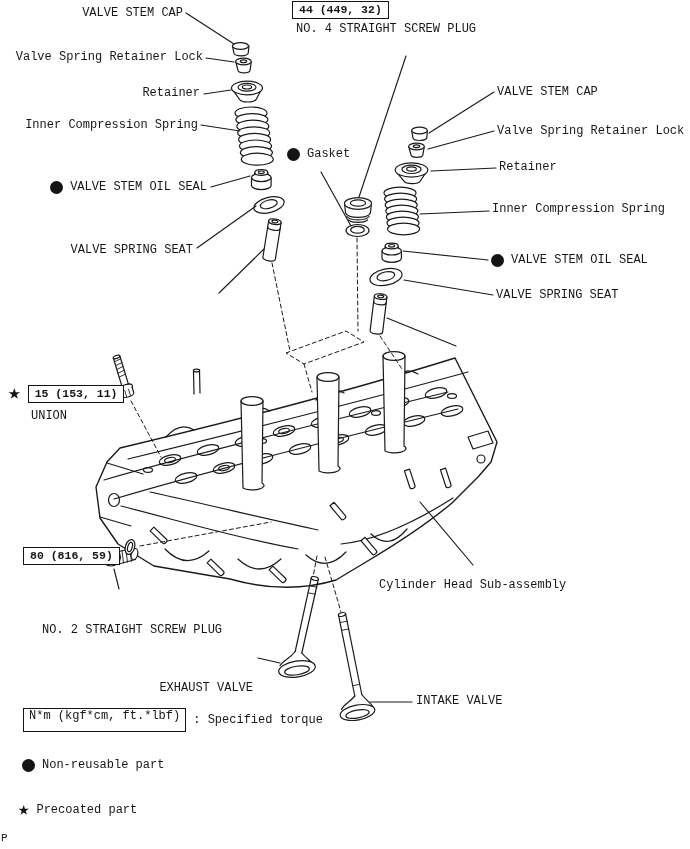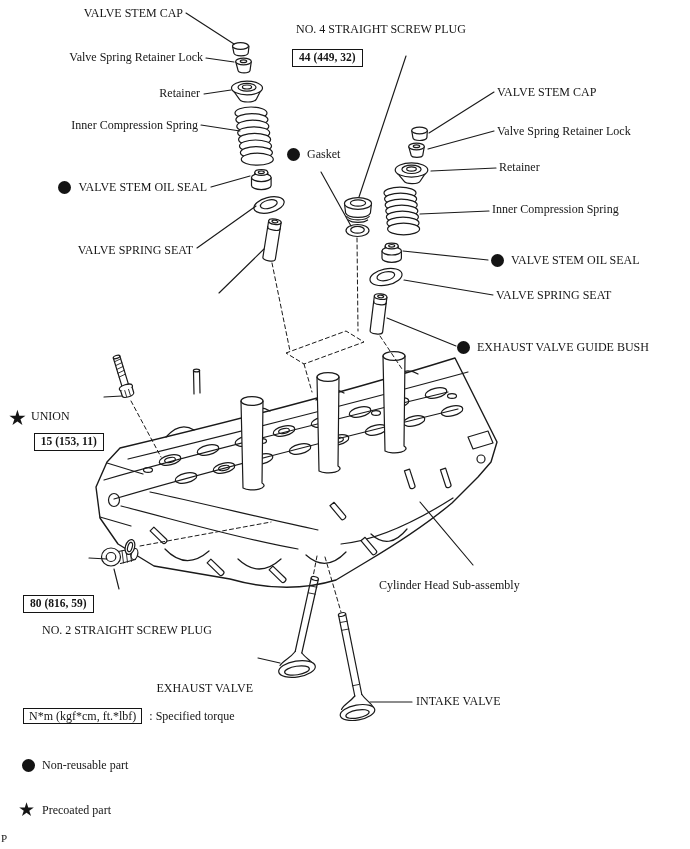--- a/index.html
+++ b/index.html
@@ -1,26 +1,26 @@
 <!DOCTYPE html>
 <html><head>
 <meta charset="utf-8">
 <style>
   html,body{margin:0;padding:0;background:#fff;}
   .stage{position:relative;width:690px;height:849px;background:#fff;overflow:hidden;
-         font-family:Liberation Serif, serif;color:#161616;}
+         font-family:Liberation Mono, monospace;color:#161616;}
   .stage svg{position:absolute;left:0;top:0;}
   .lbl{position:absolute;font-size:12px;line-height:13px;white-space:nowrap;
        display:flex;align-items:center;gap:7px;}
   .dot{width:13px;height:13px;border-radius:50%;background:#141414;flex:0 0 auto;}
   .star{font-size:21px;line-height:16px;color:#141414;}
   .star.sm{font-size:19px;}
   .torque-box{border:1.6px solid #141414;background:#fff;padding:1px 6px 2px 6px;
-              font-weight:700;font-size:11.5px;line-height:13px;margin-top:48px;}
-  .legend-box{border:1.1px solid #141414;background:#fff;padding:1px 5px 0 5px;
+              font-weight:700;font-size:11.5px;line-height:13px;}
+  .legend-box{border:1.1px solid #141414;background:#fff;padding:1px 5px 8px 5px;
               font-weight:400;font-size:12px;line-height:13px;}
   .mark-p{position:absolute;font-size:11px;}
 </style>
 </head>
 <body>
 
 <div class="stage">
 
 <svg width="690" height="849" viewBox="0 0 690 849">
   <g stroke="#1a1a1a" stroke-width="1.2" fill="none" stroke-linejoin="round" stroke-linecap="round">
@@ -318,24 +318,20 @@
 <div class="lbl" style="left:492px;top:203px">
       <span>Inner Compression Spring</span>
     </div>
 <div class="lbl" style="left:491px;top:254px">
       <span class="dot"></span>
       <span>VALVE STEM OIL SEAL</span>
     </div>
 <div class="lbl" style="left:496px;top:289px">
       <span>VALVE SPRING SEAT</span>
     </div>
-<div class="lbl" style="left:457px;top:341px">
-      <span class="dot"></span>
-      <span>EXHAUST VALVE GUIDE BUSH</span>
-    </div>
 
 <div class="lbl" style="left:8px;top:385px">
       <span class="star">★</span>
       <span class="torque-box">15 (153, 11)</span>
     </div>
 <div class="lbl" style="left:31px;top:410px">
       <span>UNION</span>
     </div>
 
 <div class="lbl torque-box" style="left:23px;top:547px">80 (816, 59)</div>

